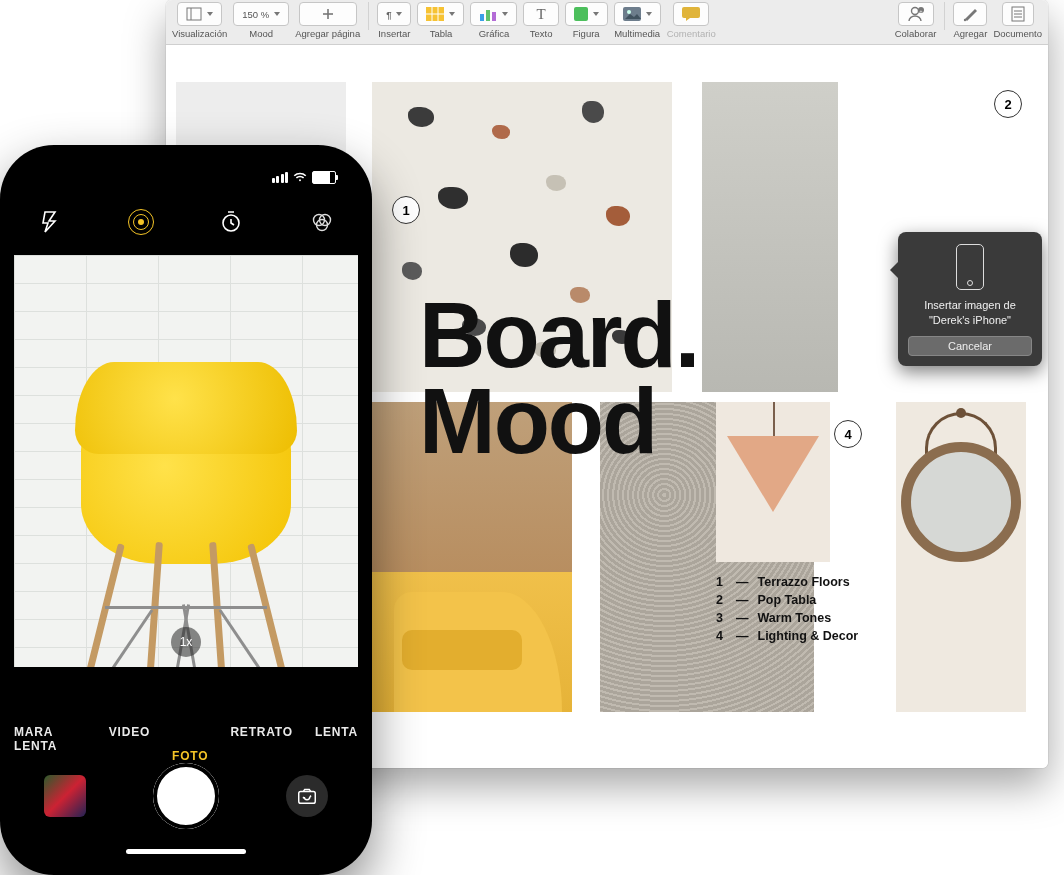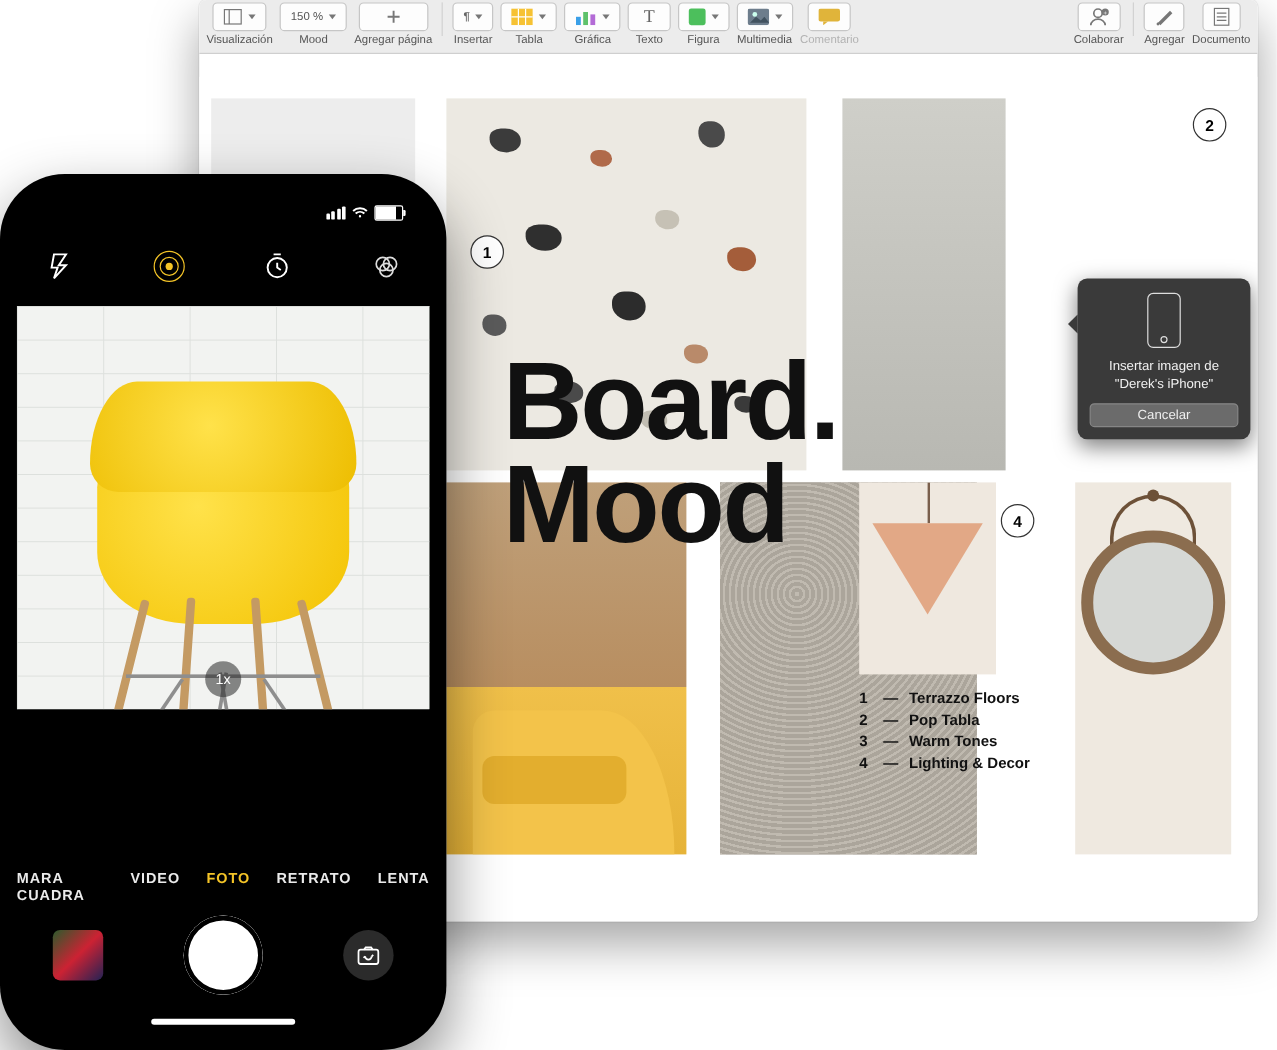--- a/index.html
+++ b/index.html
@@ -104,21 +104,21 @@
   .batt::after{content:"";position:absolute;right:-3px;top:3px;width:2px;height:5px;background:#fff;border-radius:0 1px 1px 0;}
   .batt i{display:block;width:78%;height:100%;background:#fff;}
 
   .camtop{position:absolute;top:40px;left:0;right:0;height:46px;display:flex;align-items:center;justify-content:space-between;padding:0 22px;z-index:9;}
   .camtop .cicon{width:28px;height:28px;display:flex;align-items:center;justify-content:center;}
   .camtop svg{width:24px;height:24px;}
   .live{position:relative;width:26px;height:26px;}
   .live .ring{position:absolute;border:1.5px solid #f4c427;border-radius:50%;}
   .live .r1{inset:0;} .live .r2{inset:5px;} .live .dot{position:absolute;inset:10px;background:#f4c427;border-radius:50%;}
 
-  .viewfinder{position:absolute;top:96px;left:0;right:0;height:336px;background:#e9efe9;overflow:hidden;text-align:center;}
+  .viewfinder{position:absolute;top:96px;left:0;right:0;height:412px;background:#e9efe9;overflow:hidden;text-align:center;}
   
   .bricks{position:absolute;inset:0;background:#f2f3f1;
     background-image:linear-gradient(#dde0dd 1px,transparent 1px),linear-gradient(90deg,#dde0dd 1px,transparent 1px);
     background-size:72px 28px,72px 28px;
     background-position:0 0, 0 0;}
   .chair{position:absolute;left:50%;top:58%;transform:translate(-50%,-50%);}
   .seat{width:210px;height:140px;background:radial-gradient(circle at 40% 30%,#ffe24a,#f3c200);border-radius:26px 26px 80px 80px/26px 26px 60px 60px;position:relative;}
   .seat::before{content:"";position:absolute;left:-6px;top:-62px;width:222px;height:92px;background:radial-gradient(circle at 45% 40%,#ffe24a,#edbd00);border-radius:40px 40px 24px 24px/70px 70px 24px 24px;}
   .legs{position:absolute;top:118px;left:50%;transform:translateX(-50%);width:190px;height:140px;}
   .leg{position:absolute;width:7px;height:140px;background:#c49a63;border-radius:3px;top:0;}
@@ -127,21 +127,21 @@
   .cross{position:absolute;top:64px;left:14px;right:14px;height:3px;background:#8e8e8e;}
   .strut{position:absolute;width:3px;height:70px;background:#8e8e8e;top:62px;}
   .strut.s1{left:40px;transform:rotate(34deg);} .strut.s2{right:40px;transform:rotate(-34deg);}
   .strut.s3{left:90px;transform:rotate(10deg);} .strut.s4{right:90px;transform:rotate(-10deg);}
 
   .zoompill{position:absolute;bottom:10px;left:50%;transform:translateX(-50%);width:30px;height:30px;border-radius:50%;
     background:rgba(40,40,40,0.55);color:#fff;font-size:12px;display:flex;align-items:center;justify-content:center;}
 
   .modes{position:absolute;bottom:114px;left:0;right:0;height:22px;display:flex;gap:22px;justify-content:center;
     font-size:12px;letter-spacing:0.8px;font-weight:600;color:#eaeaea;}
-  .modes .active{color:#f4c427;}
+  .modes .active{color:#f4c427;margin-top:24px;}
 
   .cambot{position:absolute;bottom:30px;left:0;right:0;height:70px;display:flex;align-items:center;justify-content:space-between;padding:0 30px;}
   .thumb{width:42px;height:42px;border-radius:6px;background:linear-gradient(135deg,#2c5b2c,#c23,#225);} 
   .shutter{width:66px;height:66px;border-radius:50%;background:#fff;box-shadow:inset 0 0 0 4px #000, inset 0 0 0 8px #fff;}
   .flip{width:42px;height:42px;border-radius:50%;background:#2b2b2b;display:flex;align-items:center;justify-content:center;color:#fff;}
   .homebar{position:absolute;bottom:7px;left:50%;transform:translateX(-50%);width:120px;height:5px;border-radius:3px;background:#fff;}
 </style>
 </head>
 <body>
 
@@ -416,21 +416,21 @@
             <div class="strut s1"></div>
               <div class="strut s2"></div>
               <div class="strut s3"></div>
               <div class="strut s4"></div>
           </div>
         </div>
         <div class="zoompill">1x</div>
       </div>
 
       <div class="modes">
-        <span>MARA CUADRA</span>
+        <span>MARA LENTA</span>
         <span>VIDEO</span>
         <span class="active">FOTO</span>
         <span>RETRATO</span>
         <span>LENTA</span>
       </div>
 
       <div class="cambot">
         <div class="thumb"></div>
         <div class="shutter"></div>
         <div class="flip">

